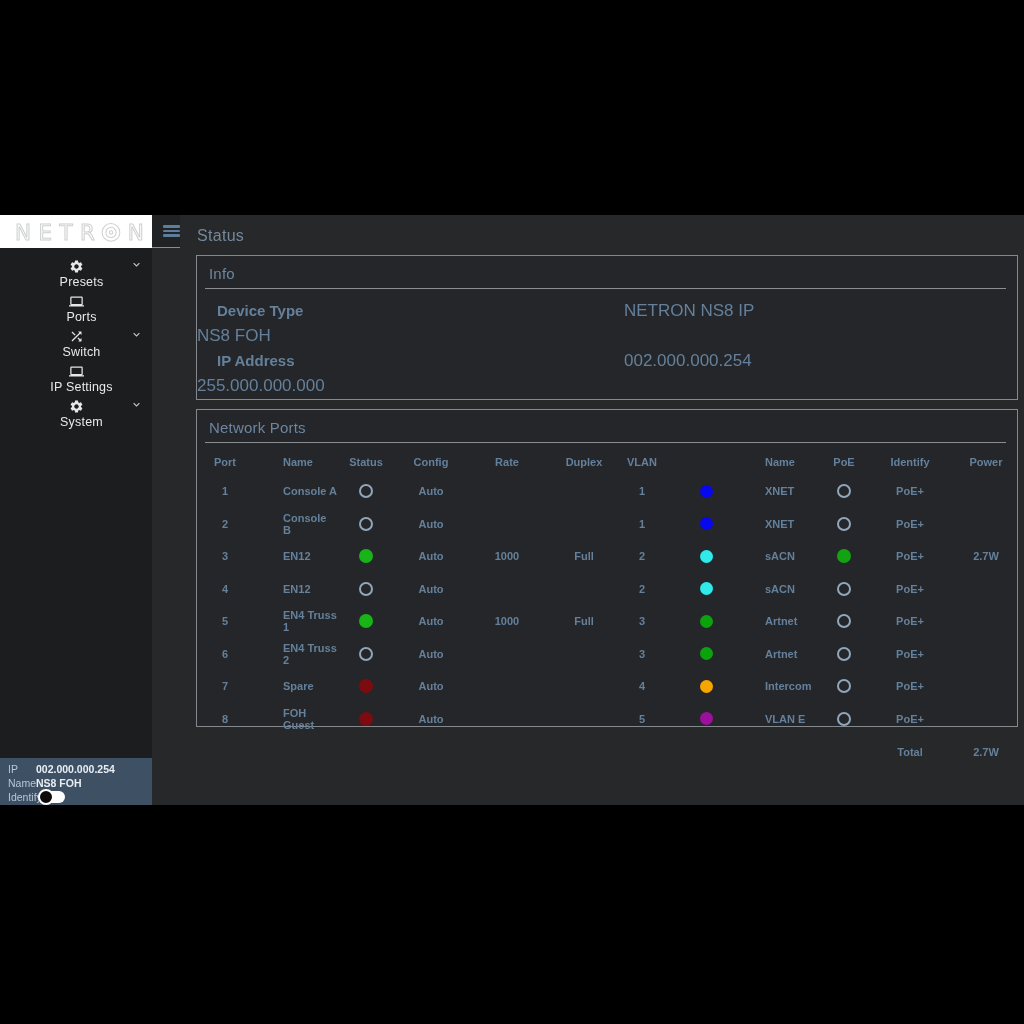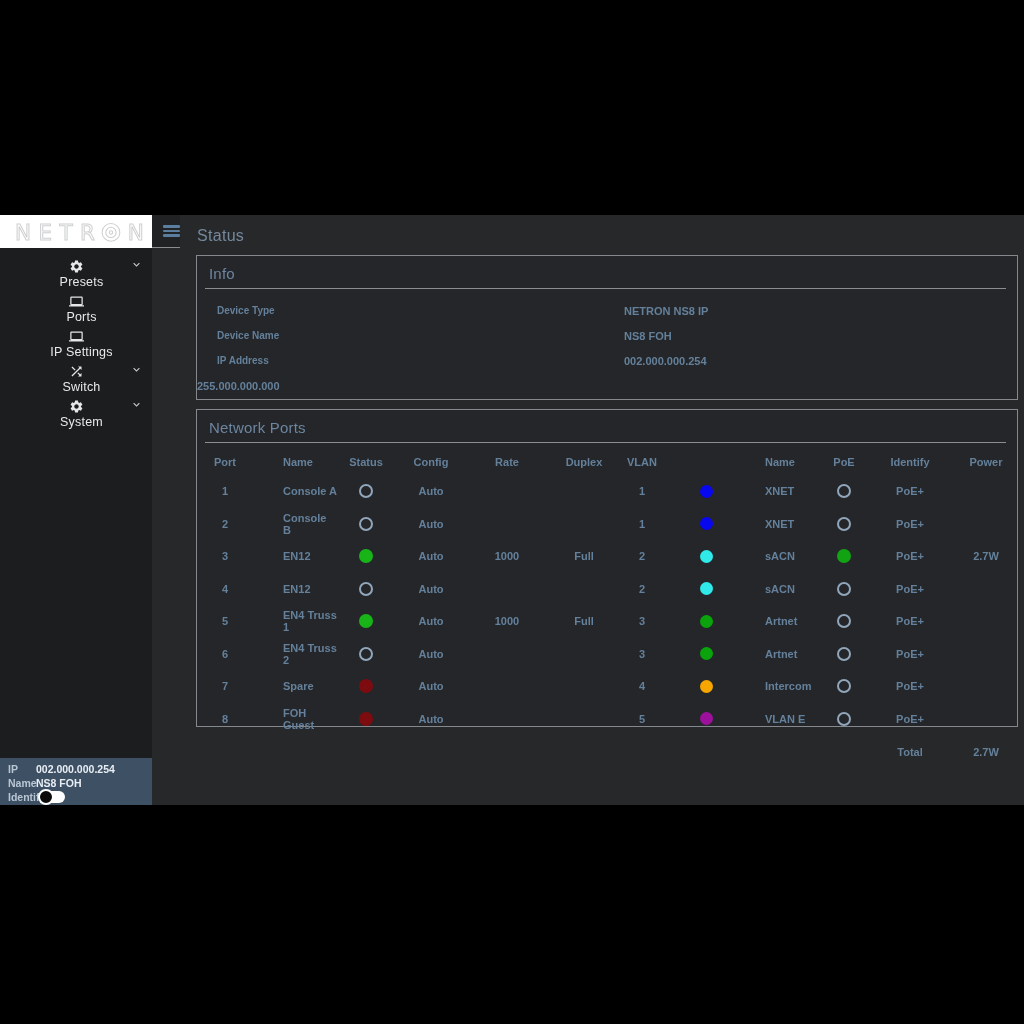--- a/index.html
+++ b/index.html
@@ -16,21 +16,21 @@
   .nav-item { height:35px; display:flex; align-items:center; padding:0 10px; cursor:pointer; position:relative;flex-direction:column; }
   .nav-icon { width:17px; height:17px; display:inline-flex; align-items:center; justify-content:center; color:#e4e6e8; }
   .nav-icon svg { width:15px; height:15px; fill:#e4e6e8; }
   .nav-label { margin-left:11px; font-size:12.5px; font-weight:500; color:#e7e9eb; letter-spacing:.2px; }
   .chev { position:absolute; right:9px; display:inline-flex; }
   .chev svg { width:13px; height:13px; fill:#c9ced3; }
 
   .side-footer { position:absolute; left:0; bottom:0; width:152px; height:47px;
     background:#3d5064; padding:3px 8px 4px 8px; }
   .sf-row { display:flex; align-items:center; height:13px; margin-top:1px; }
-  .sf-label { width:28px; font-size:10.5px; font-weight:700; color:#b9c6d4; }
+  .sf-label { width:28px; font-size:10.5px; font-weight:400; color:#b9c6d4; }
   .sf-value { font-size:10.5px; font-weight:700; color:#e9eef4; }
   .toggle { position:relative; width:25px; height:12px; background:#fff; border-radius:7px; cursor:pointer; margin-left:4px; }
   .toggle .knob { position:absolute; left:-2px; top:-2px; width:16px; height:16px;
     background:#0b0b0b; border:2px solid #fff; border-radius:50%; }
 
   
   .main { flex:1; display:flex; flex-direction:row; }
   .topbar { height:33px; background:#202224; border-bottom:1px solid #8b8e91;
     display:flex; align-items:center; padding-left:11px; flex:none; }
   .burger { width:17px; cursor:pointer; }
@@ -40,22 +40,22 @@
   .page-title { font-size:16px; font-weight:400; color:#75889c; letter-spacing:.3px; margin:2px 0 10px 1px; }
 
   .panel { border:1px solid #85888c; background:#242629; margin-bottom:9px; }
   .panel-title { font-size:15px; color:#6d86a0; padding:9px 0 6px 12px; letter-spacing:.2px; }
   .panel hr { border:none; border-top:1px solid #8b8e91; margin:0 11px 0 8px; }
 
   
   .info-panel { height:145px; }
   .info-rows { padding-top:9px; }
   .info-row { display:grid; grid-template-columns:427px 1fr; align-items:center; height:25px; }
-  .info-label { padding-left:20px; font-size:10px; font-weight:700; color:#64809b; }
-  .info-value { font-size:11px; font-weight:700; color:#64809b; }
+  .info-label { padding-left:20px; font-size:15px; font-weight:700; color:#64809b; }
+  .info-value { font-size:17px; font-weight:400; color:#64809b; }
 
   
   .ports-panel { height:318px; }
   .pgrid { display:grid; align-items:center;
     grid-template-columns:56px 84px 58px 72px 80px 74px 42px 86px 74px 42px 90px 62px 1fr; }
   .phead { height:26px; margin-top:6px; }
   .prow { height:32.5px; }
   .trow { height:33px; }
   .pcell { font-size:11px; font-weight:700; color:#64809b; }
   .cc { text-align:center; }
@@ -106,37 +106,37 @@
             <span class="nav-icon">
               <svg viewBox="0 0 24 24">
                 <path d="M20 18c1.1 0 2-.9 2-2V6c0-1.1-.9-2-2-2H4c-1.1 0-2 .9-2 2v10c0 1.1.9 2 2 2H0v2h24v-2h-4zM4 6h16v10H4V6z"></path>
               </svg>
             </span>
             <span class="nav-label">Ports</span>
           </div>
           <div class="nav-item">
             <span class="nav-icon">
               <svg viewBox="0 0 24 24">
-                <path d="M20 18c1.1 0 2-.9 2-2V6c0-1.1-.9-2-2-2H4c-1.1 0-2 .9-2 2v10c0 1.1.9 2 2 2H0v2h24v-2h-4zM4 6h16v10H4V6z"></path>
-              </svg>
-            </span>
-            <span class="nav-label">IP Settings</span>
+                <path d="M10.59 9.17L5.41 4 4 5.41l5.17 5.17 1.42-1.41zM14.5 4l2.04 2.04L4 18.59 5.41 20 17.96 7.46 20 9.5V4h-5.5zm.33 9.41l-1.41 1.41 3.13 3.13L14.5 20H20v-5.5l-2.04 2.04-3.13-3.13z"></path>
+              </svg>
+            </span>
+            <span class="nav-label">Switch</span>
+            <span class="chev">
+              <svg viewBox="0 0 24 24">
+                <path d="M16.59 8.59L12 13.17 7.41 8.59 6 10l6 6 6-6z"></path>
+              </svg>
+            </span>
           </div>
           <div class="nav-item">
             <span class="nav-icon">
               <svg viewBox="0 0 24 24">
-                <path d="M10.59 9.17L5.41 4 4 5.41l5.17 5.17 1.42-1.41zM14.5 4l2.04 2.04L4 18.59 5.41 20 17.96 7.46 20 9.5V4h-5.5zm.33 9.41l-1.41 1.41 3.13 3.13L14.5 20H20v-5.5l-2.04 2.04-3.13-3.13z"></path>
-              </svg>
-            </span>
-            <span class="nav-label">Switch</span>
-            <span class="chev">
-              <svg viewBox="0 0 24 24">
-                <path d="M16.59 8.59L12 13.17 7.41 8.59 6 10l6 6 6-6z"></path>
-              </svg>
-            </span>
+                <path d="M20 18c1.1 0 2-.9 2-2V6c0-1.1-.9-2-2-2H4c-1.1 0-2 .9-2 2v10c0 1.1.9 2 2 2H0v2h24v-2h-4zM4 6h16v10H4V6z"></path>
+              </svg>
+            </span>
+            <span class="nav-label">IP Settings</span>
           </div>
           <div class="nav-item">
             <span class="nav-icon">
               <svg viewBox="0 0 24 24">
                 <path d="M19.14 12.94c.04-.3.06-.61.06-.94s-.02-.64-.07-.94l2.03-1.58c.18-.14.23-.41.12-.61l-1.92-3.32c-.12-.22-.37-.29-.59-.22l-2.39.96c-.5-.38-1.03-.7-1.62-.94l-.36-2.54c-.04-.24-.24-.41-.48-.41h-3.84c-.24 0-.43.17-.47.41l-.36 2.54c-.59.24-1.13.57-1.62.94l-2.39-.96c-.22-.08-.47 0-.59.22L2.74 8.87c-.12.21-.08.47.12.61l2.03 1.58c-.05.3-.09.63-.09.94s.02.64.07.94l-2.03 1.58c-.18.14-.23.41-.12.61l1.92 3.32c.12.22.37.29.59.22l2.39-.96c.5.38 1.03.7 1.62.94l.36 2.54c.05.24.24.41.48.41h3.84c.24 0 .44-.17.47-.41l.36-2.54c.59-.24 1.13-.56 1.62-.94l2.39.96c.22.08.47 0 .59-.22l1.92-3.32c.12-.22.07-.47-.12-.61l-2.01-1.58zM12 15.6c-1.98 0-3.6-1.62-3.6-3.6s1.62-3.6 3.6-3.6 3.6 1.62 3.6 3.6-1.62 3.6-3.6 3.6z"></path>
               </svg>
             </span>
             <span class="nav-label">System</span>
             <span class="chev">
               <svg viewBox="0 0 24 24">
@@ -178,21 +178,20 @@
 
         <div class="panel info-panel">
           <div class="panel-title">Info</div>
           <hr>
           <div class="info-rows">
               <div class="info-row">
                 <span class="info-label">Device Type</span>
                 <span class="info-value">NETRON NS8 IP</span>
               </div>
               <div class="info-row">
-                <span class="info-label">Device Name</span>
                 <span class="info-value">NS8 FOH</span>
               </div>
               <div class="info-row">
                 <span class="info-label">IP Address</span>
                 <span class="info-value">002.000.000.254</span>
               </div>
               <div class="info-row">
                 <span class="info-value">255.000.000.000</span>
               </div>
             </div>

